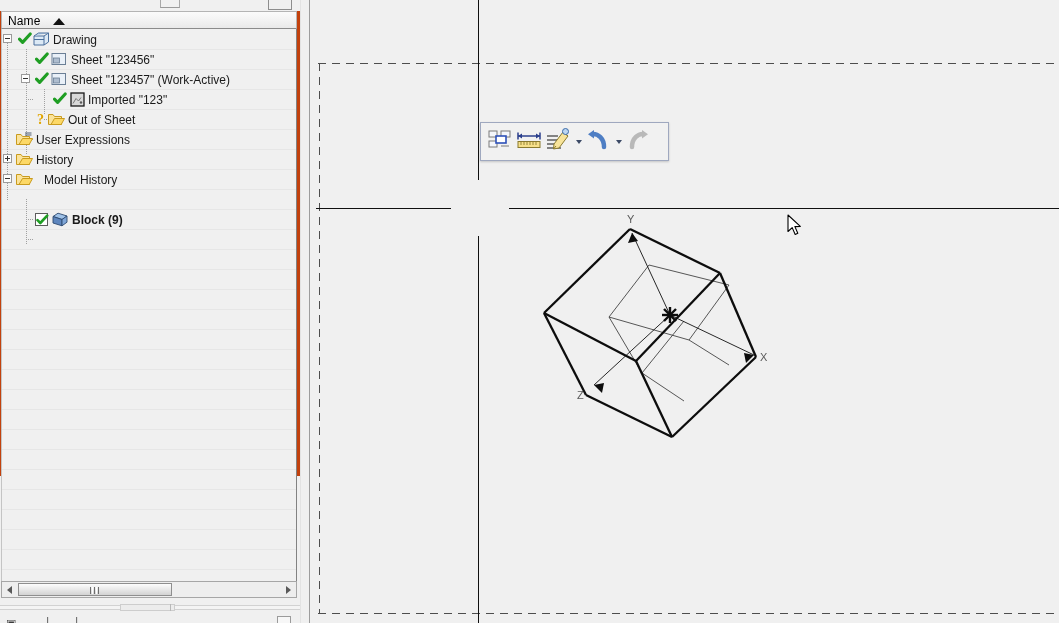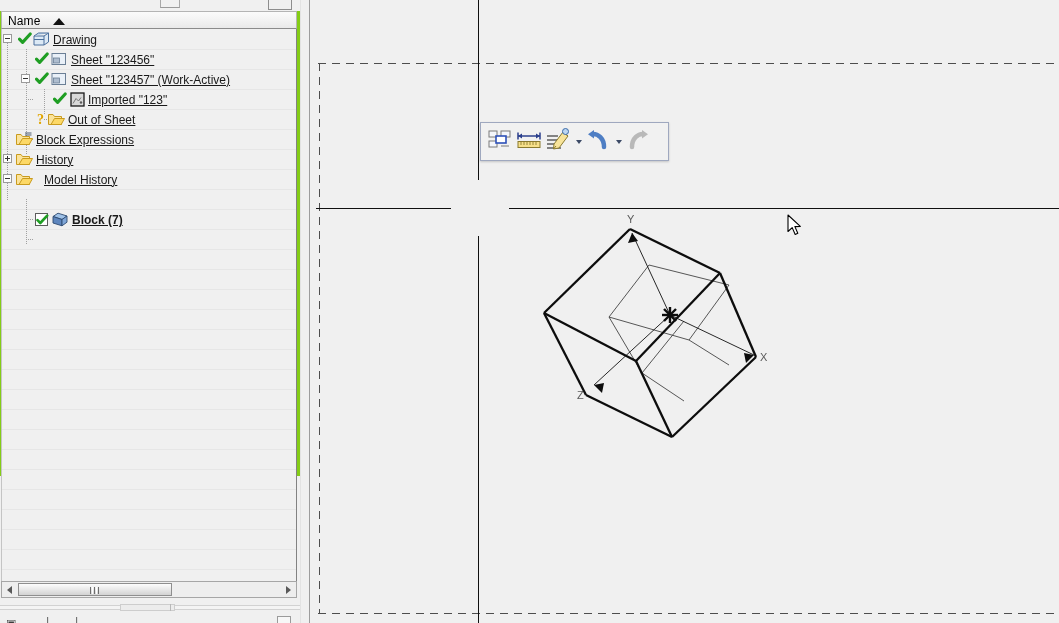--- a/index.html
+++ b/index.html
@@ -15,21 +15,21 @@
     overflow: hidden;
     background: #f0f0f0;
   }
 
   
   #navigator {
     position: absolute;
     left: 0; top: 0;
     width: 300px;
     height: 476px;
-    background: #84cc16;
+    background: #c2410c;
   }
   .nav-topstrip {
     position: absolute;
     left: 0; top: 0;
     width: 300px; height: 11px;
     background: #f0f0f0;
   }
   .nav-topstrip .tab-nub {
     position: absolute;
     left: 160px; top: 0px;
@@ -96,21 +96,21 @@
   .tree-row {
     position: absolute;
     left: 0;
     height: 20px;
     width: 100%;
     white-space: nowrap;
     font-size: 12px;
     color: #1a1a1a;
     line-height: 20px;
   }
-  .tree-row .lbl { vertical-align: middle; text-decoration: underline; }
+  .tree-row .lbl { vertical-align: middle; }
   .tree-row .lbl.bold { font-weight: bold; }
 
   
   .expander {
     position: absolute;
     width: 9px; height: 9px;
     top: 5px;
     border: 1px solid #9a9a9a;
     background: #fdfdfd;
     box-sizing: border-box;
@@ -476,21 +476,21 @@
       </div>
 
       <div class="tree-row" style="top:100px;">
         <span class="ic" style="left:14px;">
           <svg width="18" height="14" viewBox="0 0 18 14">
             <path d="M0.5,12.5 L0.5,2.5 L5,2.5 L6.5,4.5 L13.5,4.5 L13.5,12.5 Z" fill="#fbe39a" stroke="#c99b1e" stroke-width="1"></path>
             <path d="M3,12.5 L6.5,6.5 L16.5,6.5 L13.2,12.5 Z" fill="#fcd866" stroke="#c99b1e" stroke-width="1"></path>
             <path d="M9,1 L15.5,1 M9,3 L15.5,3" stroke="#4d5c70" stroke-width="1.1"></path>
           </svg>
         </span>
-        <span class="lbl" style="margin-left:34px;">Block Expressions</span>
+        <span class="lbl" style="margin-left:34px;">User Expressions</span>
       </div>
 
       <div class="tree-row" style="top:120px;">
         <span class="expander plus" style="left:1px;"></span>
         <span class="ic" style="left:14px;">
           <svg width="17" height="14" viewBox="0 0 17 14">
             <path d="M0.5,12.5 L0.5,2.5 L5,2.5 L6.5,4.5 L13.5,4.5 L13.5,12.5 Z" fill="#fbe39a" stroke="#c99b1e" stroke-width="1"></path>
             <path d="M3,12.5 L6.5,6.5 L16.5,6.5 L13.2,12.5 Z" fill="#fcd866" stroke="#c99b1e" stroke-width="1"></path>
           </svg>
         </span>
@@ -515,21 +515,21 @@
             <path d="M1.5,7.2 L4.3,10 L11.2,2.6" stroke="#1f9e23" stroke-width="2.6" fill="none" stroke-linecap="round" stroke-linejoin="round"></path>
           </svg>
         </span>
         <span class="ic" style="left:50px;">
           <svg width="16" height="15" viewBox="0 0 16 15">
             <path d="M1,4.5 L6,1.2 L15,4 L10,7.5 Z" fill="#9fc2e8" stroke="#2c4a70" stroke-width="0.9"></path>
             <path d="M1,4.5 L1,11 L10,13.8 L10,7.5 Z" fill="#5e86be" stroke="#2c4a70" stroke-width="0.9"></path>
             <path d="M10,7.5 L15,4 L15,10.2 L10,13.8 Z" fill="#7fa6d8" stroke="#2c4a70" stroke-width="0.9"></path>
           </svg>
         </span>
-        <span class="lbl bold" style="margin-left:70px;">Block (7)</span>
+        <span class="lbl bold" style="margin-left:70px;">Block (9)</span>
       </div>
     </div>
 
     <div id="tree-hscroll">
       <div class="sb-btn left">
         <span class="sb-tri l"></span>
       </div>
       <div class="sb-thumb">
         <span class="sb-grip"></span>
       </div>

